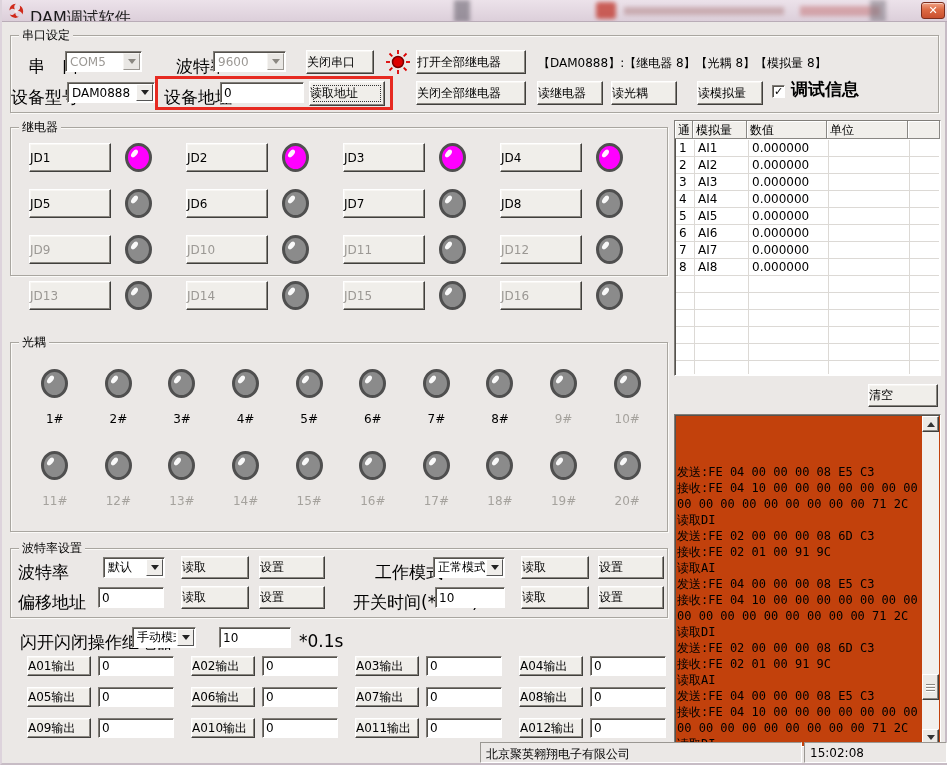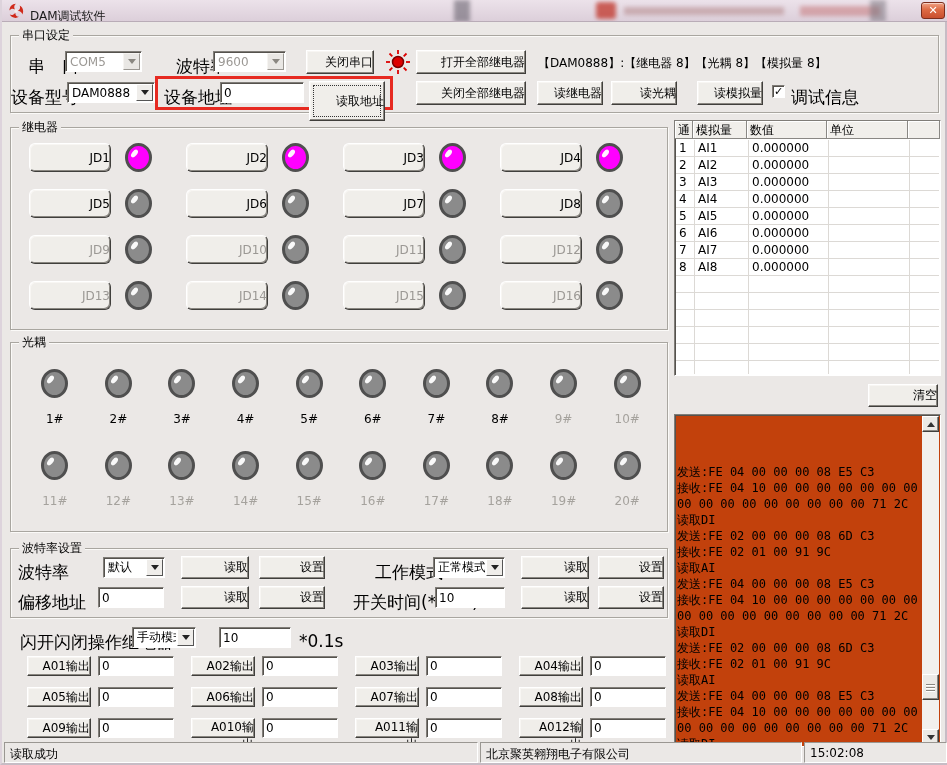--- a/index.html
+++ b/index.html
@@ -5,36 +5,36 @@
   * { margin:0; padding:0; box-sizing:border-box; }
   html,body { width:947px; height:765px; overflow:hidden; }
   body { font-family:"DejaVu Sans","Liberation Sans",sans-serif; font-size:12px; color:#000; }
 
   .window { position:absolute; left:0; top:0; width:947px; height:765px; background:#ebe8e6; border-left:2px solid #ddd3dc; border-right:2px solid #c7bcc5; border-bottom:2px solid #c7bcc5; }
 
   
   .titlebar { position:absolute; left:0; top:0; width:947px; height:22px;
     background:linear-gradient(#ece2ea,#dccfda); border-bottom:1px solid #b9acb7; overflow:hidden; }
   .app-icon { position:absolute; left:6px; top:3px; width:16px; height:16px; }
-  .title-text { position:absolute; left:28px; top:8px; font-size:12px; color:#1a1a1a; }
+  .title-text { position:absolute; left:28px; top:8px; font-size:16px; color:#1a1a1a; }
   .ghost { position:absolute; filter:blur(2px); }
   .g1 { left:452px; top:0; width:16px; height:22px; background:#5f5a66; opacity:.55; }
   .g2 { left:594px; top:2px; width:20px; height:17px; background:#c03428; opacity:.75; border-radius:3px; }
   .g3 { left:622px; top:7px; width:160px; height:8px; background:#a77; opacity:.45; }
   .g4 { left:798px; top:6px; width:80px; height:10px; background:#b55; opacity:.4; }
   .g5 { left:868px; top:0; width:16px; height:22px; background:#736f78; opacity:.5; }
   .close-btn { position:absolute; right:4px; top:2px; width:24px; height:17px;
     background:linear-gradient(#f0a184,#dd6a43 45%,#c94f2f); border:1px solid #7c2d1c; border-radius:3px;
     color:#fff; font-weight:bold; font-size:11px; text-align:center; line-height:15px; cursor:default;
     box-shadow:inset 0 1px 0 rgba(255,255,255,.5); }
 
   
   .btn { background:#f0eeea; border:1px solid; border-color:#fff #403f3c #403f3c #fff;
     box-shadow:inset -1px -1px 0 #8a8781, inset 1px 1px 0 #f8f6f3;
-    font-family:inherit; font-size:12px; color:#000; text-align:right; cursor:default; position:absolute;padding-left:7px; }
+    font-family:inherit; font-size:12px; color:#000; text-align:left; cursor:default; position:absolute; }
   .btn.dim { color:#9b9894; }
   .sunken { background:#fff; border:1px solid; border-color:#807d78 #fff #fff #807d78;
     box-shadow:inset 1px 1px 0 #55524d; }
   input.sunken { font-family:inherit; font-size:12px; padding-left:3px; position:absolute; outline:none; }
   .group { position:absolute; border:1px solid #a9a6a0; box-shadow:1px 1px 0 #fbfaf8, inset 1px 1px 0 #fbfaf8; }
   .group-label { position:absolute; top:-8px; left:8px; background:#ebe8e6; padding:0 3px; font-size:12px; line-height:14px; }
   .lbl { position:absolute; font-size:17px; white-space:nowrap; }
 
   .combo { position:absolute; height:21px; background:#fff; border:1px solid; border-color:#807d78 #fff #fff #807d78;
     box-shadow:inset 1px 1px 0 #55524d; display:flex; align-items:center; }
@@ -54,24 +54,24 @@
   .checkbox { position:absolute; width:13px; height:13px; background:#fff; border:1px solid; border-color:#807d78 #fff #fff #807d78;
     box-shadow:inset 1px 1px 0 #55524d; font-size:11px; font-weight:bold; line-height:11px; text-align:center; }
 
   .focus-ring::after { content:""; position:absolute; inset:3px; border:1px dotted #333; }
 
   
   #grp-serial { left:8px; top:35px; width:929px; height:78px; }
   .redbox { position:absolute; left:144px; top:40px; width:238px; height:34px; border:3px solid #e62a21; }
 
   
-  #grp-relay { left:8px; top:127px; width:658px; height:203px; }
+  #grp-relay { left:8px; top:127px; width:658px; height:149px; }
   .relay-grid { position:absolute; left:18px; top:15px; right:10px; display:grid; grid-template-columns:repeat(4,1fr); row-gap:17px; }
   .relay-cell { display:flex; align-items:center; gap:14px; height:29px; }
-  .relay-btn { position:relative; width:82px; height:29px;border-radius:6px; }
+  .relay-btn { position:relative; width:82px; height:29px; }
 
   
   #grp-opto { left:8px; top:342px; width:658px; height:190px; }
   .opto-grid { position:absolute; left:12px; top:24px; right:8px; display:grid; grid-template-columns:repeat(10,1fr); row-gap:0; }
   .opto-cell { display:flex; flex-direction:column; align-items:center; height:82px; padding-top:2px; }
   .opto-label { margin-top:14px; font-size:12px; }
   .opto-label.dimt { color:#a5a29d; }
 
   
   #grp-baud { left:8px; top:548px; width:658px; height:70px; }
@@ -192,28 +192,28 @@
     <div class="combo" style="left:56px; top:46px; width:88px;">
       <span class="txt">DAM0888</span>
       <span class="arrow">
           <i class="tri"></i>
         </span>
     </div>
 
     <div class="redbox"></div>
     <span class="lbl" style="left:153px; top:50px;">设备地址</span>
     <input class="sunken" style="left: 209px; top: 46px; width: 84px; height: 21px;" value="0">
-    <button class="btn focus-ring" style="left:298px; top:45px; width:76px; height:40px;">读取地址</button>
+    <button class="btn focus-ring" style="left:298px; top:45px; width:76px; height:25px;">读取地址</button>
 
     <button class="btn" style="left:405px; top:45px; width:110px; height:24px;">关闭全部继电器</button>
     <button class="btn" style="left:526px; top:45px; width:66px; height:24px;">读继电器</button>
     <button class="btn" style="left:600px; top:45px; width:66px; height:24px;">读光耦</button>
     <button class="btn" style="left:686px; top:45px; width:66px; height:24px;">读模拟量</button>
     <span class="checkbox" style="left:761px; top:49px;">✓</span>
-    <span class="lbl" style="left:780px; top:50px;">调试信息</span>
+    <span class="lbl" style="left:780px; top:42px;font-weight:bold;">调试信息</span>
   </div>
 
   <div class="group" id="grp-relay">
     <span class="group-label">继电器</span>
     <div class="relay-grid">
 
         <div class="relay-cell">
           <button class="btn relay-btn">JD1</button>
           <span class="led on"></span>
         </div>
@@ -598,17 +598,16 @@
           <i></i>
           <i></i>
           <i></i>
         </div>
       <div class="sb-btn sb-down">
           <i class="sb-tri-down"></i>
         </div>
     </div>
   </div>
 
-  <div class="status-cell" style="left:2px; width:474px;">读取成功</div>
   <div class="status-cell" style="left:478px; width:322px;">北京聚英翱翔电子有限公司</div>
   <div class="status-cell" style="left:802px; width:143px;">15:02:08</div>
 
 </div>
 
 </body></html>

